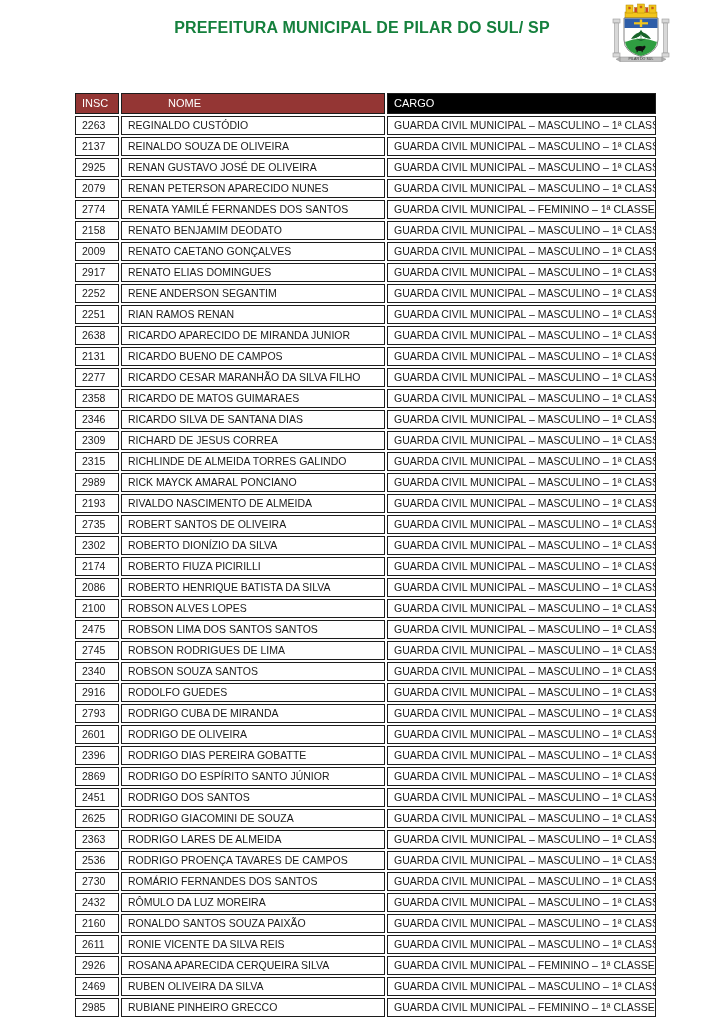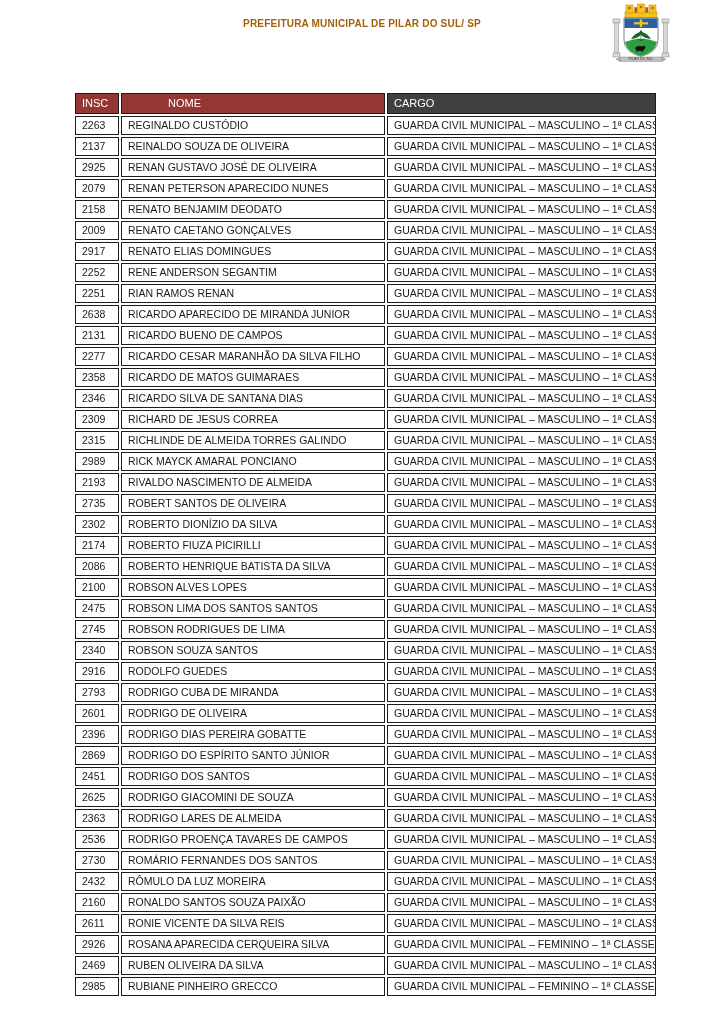--- a/index.html
+++ b/index.html
@@ -10,25 +10,25 @@
     color:#1a1a1a;
     position:relative;
     overflow:hidden;
   }
   .doc-header{
     position:absolute;
     top:18px;left:0;right:0;
     text-align:center;
   }
   .doc-title{
-    font-size:10px;
+    font-size:16px;
     font-weight:bold;
     line-height:1.28;
     letter-spacing:.2px;
-    color:#a16207;
+    color:#15803d;
   }
   .crest{
     position:absolute;
     top:2px;right:52px;
     width:62px;height:62px;
   }
   .table-wrap{
     position:absolute;
     top:91px;left:73px;
     width:585px;
@@ -127,21 +127,21 @@
   <table class="roster">
     <colgroup>
       <col class="c-insc">
         <col class="c-nome">
         <col class="c-cargo">
     </colgroup>
     <thead>
       <tr>
         <th style="background: rgb(148, 54, 52); color: rgb(255, 255, 255);">INSC</th>
         <th style="background: rgb(148, 54, 52); color: rgb(255, 255, 255); padding-left: 46px;">NOME</th>
-        <th style="background: #404040; color: rgb(255, 255, 255);">CARGO</th>
+        <th style="background: #000000; color: rgb(255, 255, 255);">CARGO</th>
       </tr>
     </thead>
     <tbody>
         <tr>
           <td>2263</td>
           <td>REGINALDO CUSTÓDIO</td>
           <td>GUARDA CIVIL MUNICIPAL – MASCULINO – 1ª CLASSE</td>
         </tr>
         <tr>
           <td>2137</td>
@@ -152,20 +152,25 @@
           <td>2925</td>
           <td>RENAN GUSTAVO JOSÉ DE OLIVEIRA</td>
           <td>GUARDA CIVIL MUNICIPAL – MASCULINO – 1ª CLASSE</td>
         </tr>
         <tr>
           <td>2079</td>
           <td>RENAN PETERSON APARECIDO NUNES</td>
           <td>GUARDA CIVIL MUNICIPAL – MASCULINO – 1ª CLASSE</td>
         </tr>
         <tr>
+          <td>2774</td>
+          <td>RENATA YAMILÉ FERNANDES DOS SANTOS</td>
+          <td>GUARDA CIVIL MUNICIPAL – FEMININO – 1ª CLASSE</td>
+        </tr>
+        <tr>
           <td>2158</td>
           <td>RENATO BENJAMIM DEODATO</td>
           <td>GUARDA CIVIL MUNICIPAL – MASCULINO – 1ª CLASSE</td>
         </tr>
         <tr>
           <td>2009</td>
           <td>RENATO CAETANO GONÇALVES</td>
           <td>GUARDA CIVIL MUNICIPAL – MASCULINO – 1ª CLASSE</td>
         </tr>
         <tr>

